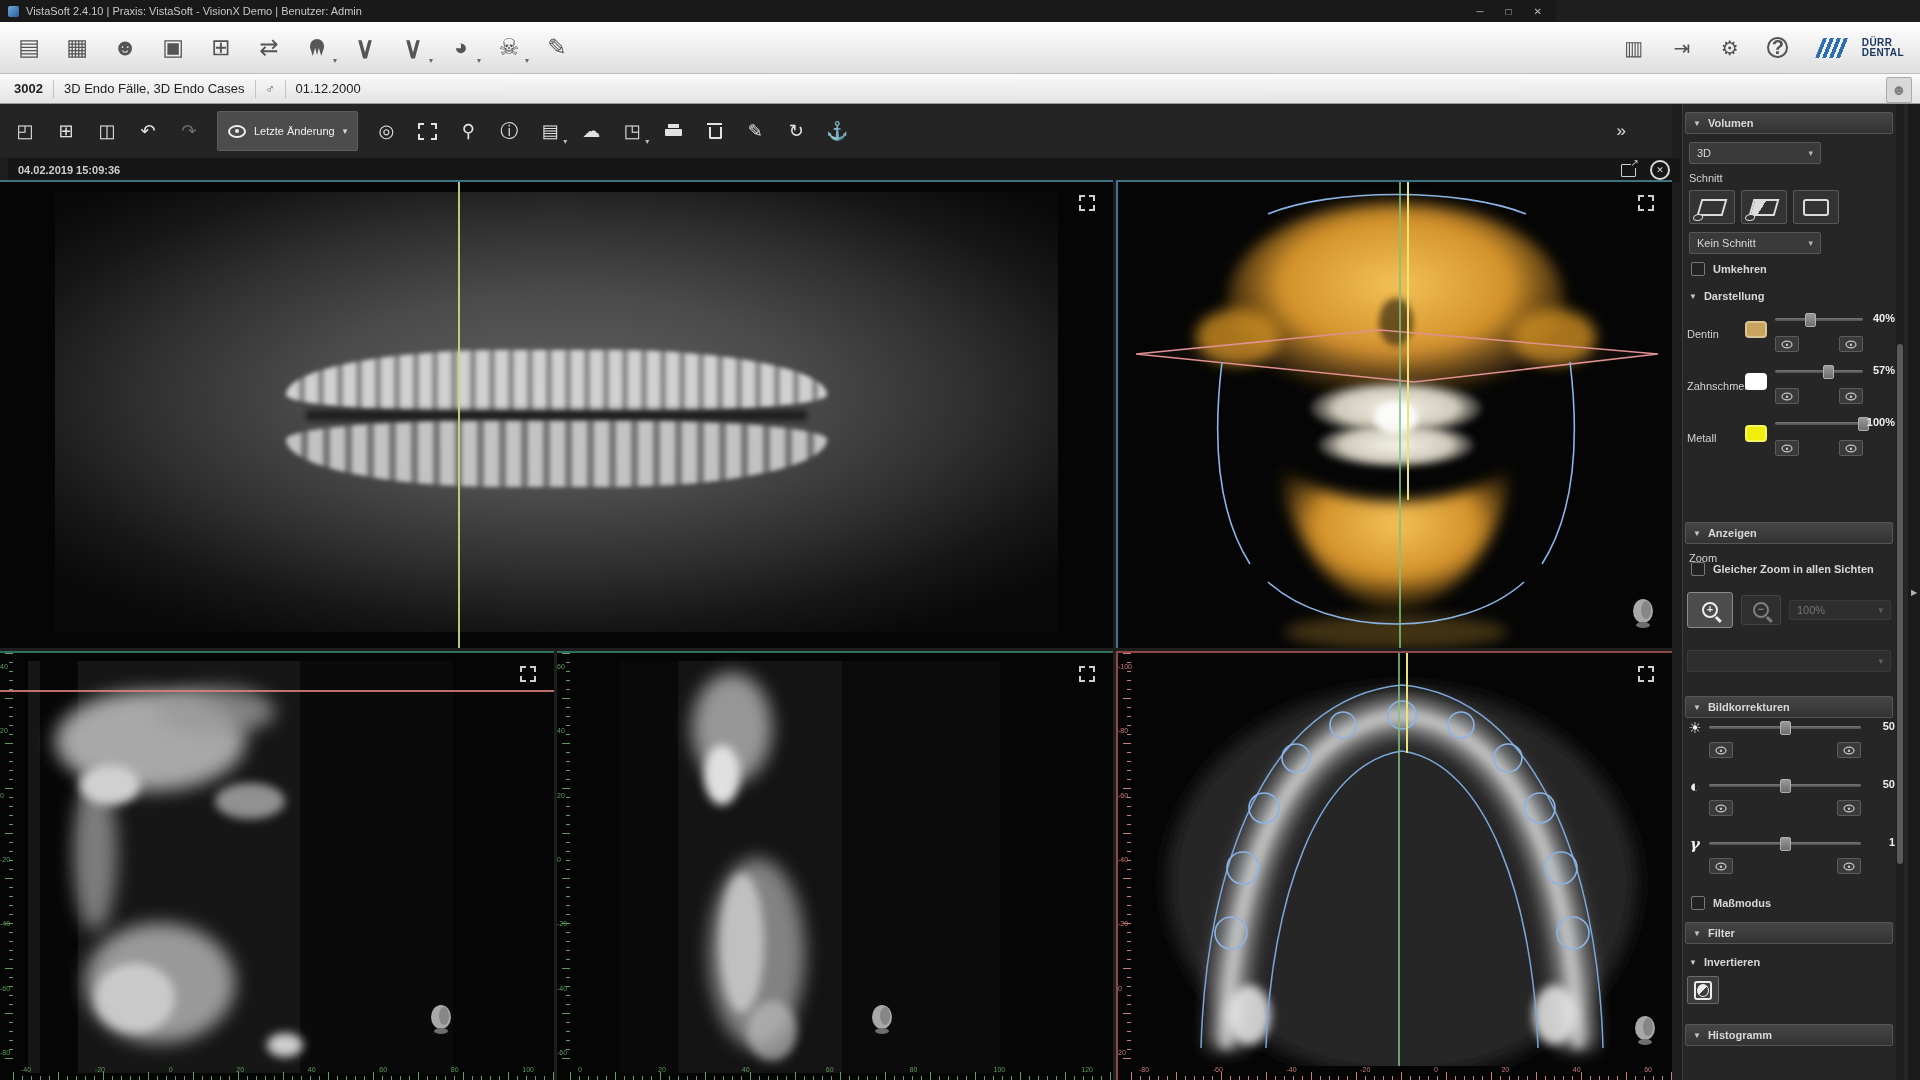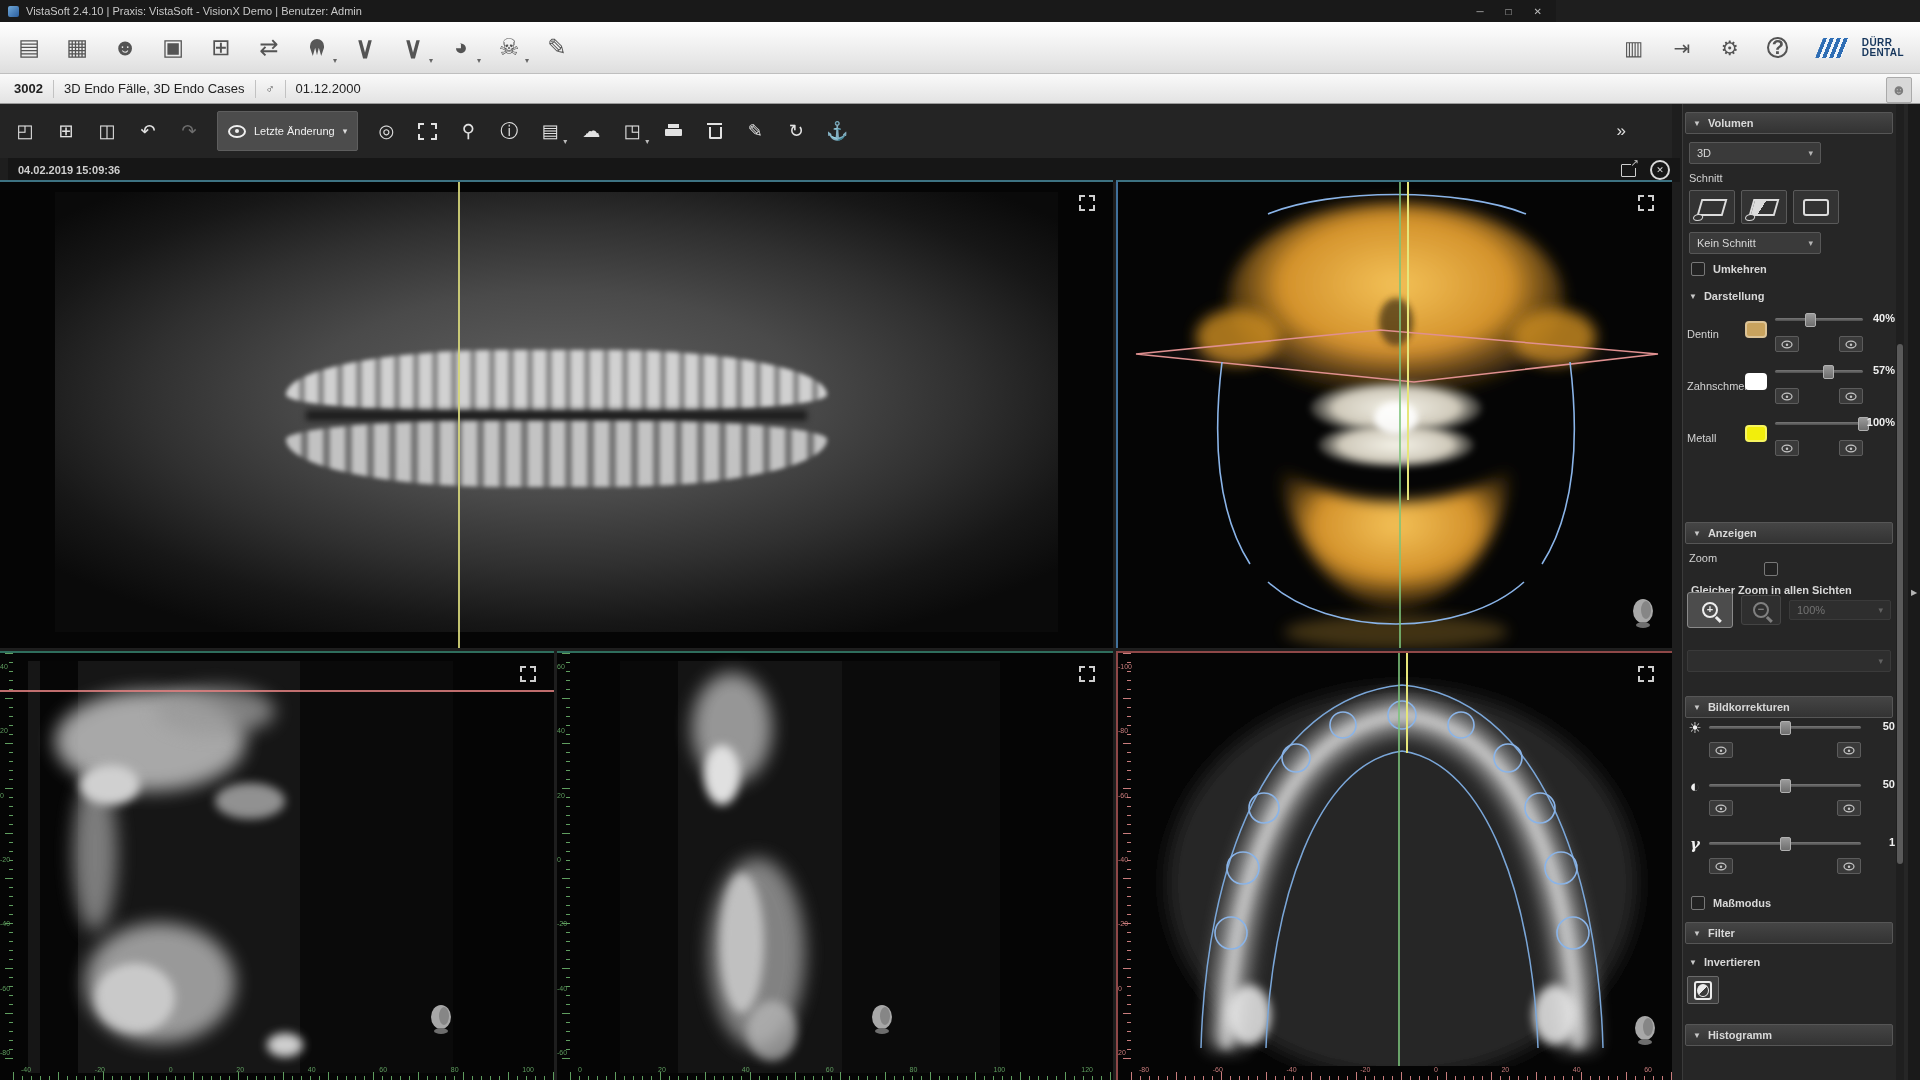--- a/index.html
+++ b/index.html
@@ -710,21 +710,21 @@
         </div>
       </div>
 
     <div class="sec-bar" style="top:418px;">
       <span class="tri">▼</span>
       <span>Anzeigen</span>
     </div>
 
     <span class="s-label" style="top:448px;">Zoom</span>
 
-    <div class="chk-row" style="top:458px;flex-direction:column;">
+    <div class="chk-row" style="top:458px;">
       <span class="chk"></span>
       <span class="cl">Gleicher Zoom in allen Sichten</span>
     </div>
 
     <button class="zoom-btn zbig">
         <span class="mag"></span>
       </button>
     <button class="zoom-btn zsm">
         <span class="mag mag-out"></span>
       </button>

